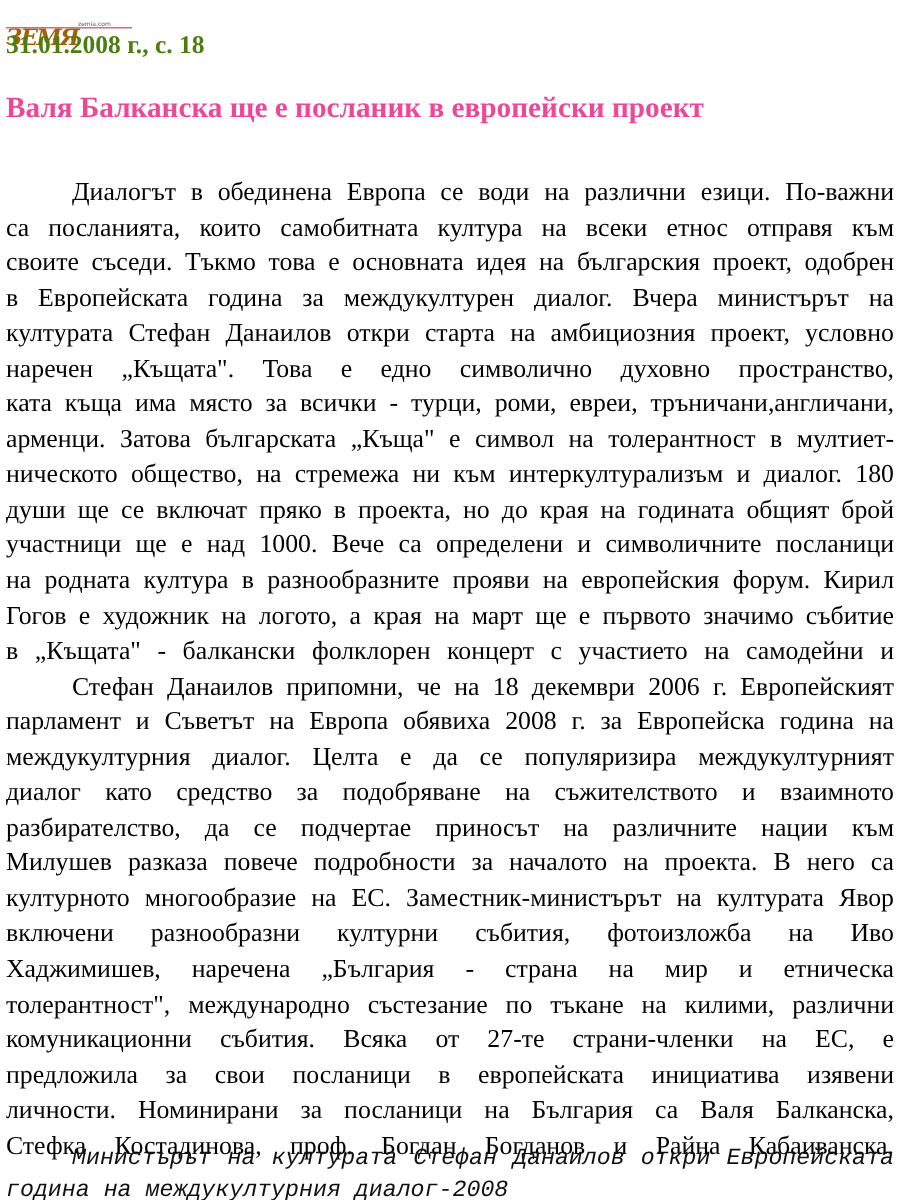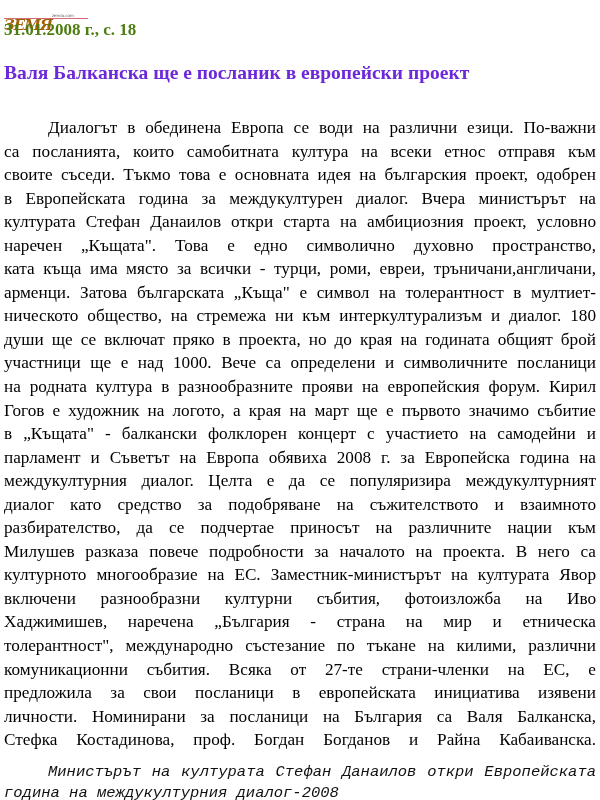--- a/index.html
+++ b/index.html
@@ -21,21 +21,21 @@
   }
   .logo-rule {
     position: absolute; left: 0; top: 16px; width: 84px; height: 1px; background: #d46a7a;
   }
   .dateline {
     position: absolute; left: 4px; top: 20px;
     font-family: "Liberation Serif", serif; font-weight: bold; font-size: 17px; color: #4d7c0f;
   }
   .headline {
     position: absolute; left: 4px; top: 62px; width: 596px;
-    font-family: "Liberation Serif", serif; font-weight: bold; font-size: 19.5px; color: #6d28d9;
+    font-family: "Liberation Serif", serif; font-weight: bold; font-size: 19.5px; color: #ec4899;
     white-space: nowrap;
   }
   .article {
     position: absolute; left: 4px; top: 116px; width: 592px;
   }
   .line {
     font-family: "Liberation Serif", serif; font-size: 17.2px; line-height: 23.55px;
     height: 23.55px; white-space: nowrap; text-align: justify; text-align-last: justify;
     color: #000000;
   }
@@ -73,20 +73,21 @@
   <div class="line">културата Стефан Данаилов откри старта на амбициозния проект, условно</div>
   <div class="line">наречен „Къщата". Това е едно символично духовно пространство,</div>
   <div class="line">ката къща има място за всички - турци, роми, евреи, тръничани,англичани,</div>
   <div class="line">арменци. Затова българската „Къща" е символ на толерантност в мултиет-</div>
   <div class="line">ническото общество, на стремежа ни към интеркултурализъм и диалог. 180</div>
   <div class="line">души ще се включат пряко в проекта, но до края на годината общият брой</div>
   <div class="line">участници ще е над 1000. Вече са определени и символичните посланици</div>
   <div class="line">на родната култура в разнообразните прояви на европейския форум. Кирил</div>
   <div class="line">Гогов е художник на логото, а края на март ще е първото значимо събитие</div>
   <div class="line">в „Къщата" - балкански фолклорен концерт с участието на самодейни и</div>
+  <div class="line indent">Стефан Данаилов припомни, че на 18 декември 2006 г. Европейският</div>
   <div class="line">парламент и Съветът на Европа обявиха 2008 г. за Европейска година на</div>
   <div class="line">междукултурния диалог. Целта е да се популяризира междукултурният</div>
   <div class="line">диалог като средство за подобряване на съжителството и взаимното</div>
   <div class="line">разбирателство, да се подчертае приносът на различните нации към</div>
   <div class="line">Милушев разказа повече подробности за началото на проекта. В него са</div>
   <div class="line">културното многообразие на ЕС. Заместник-министърът на културата Явор</div>
   <div class="line">включени разнообразни културни събития, фотоизложба на Иво</div>
   <div class="line">Хаджимишев, наречена „България - страна на мир и етническа</div>
   <div class="line">толерантност", международно състезание по тъкане на килими, различни</div>
   <div class="line">комуникационни събития. Всяка от 27-те страни-членки на ЕС, е</div>

